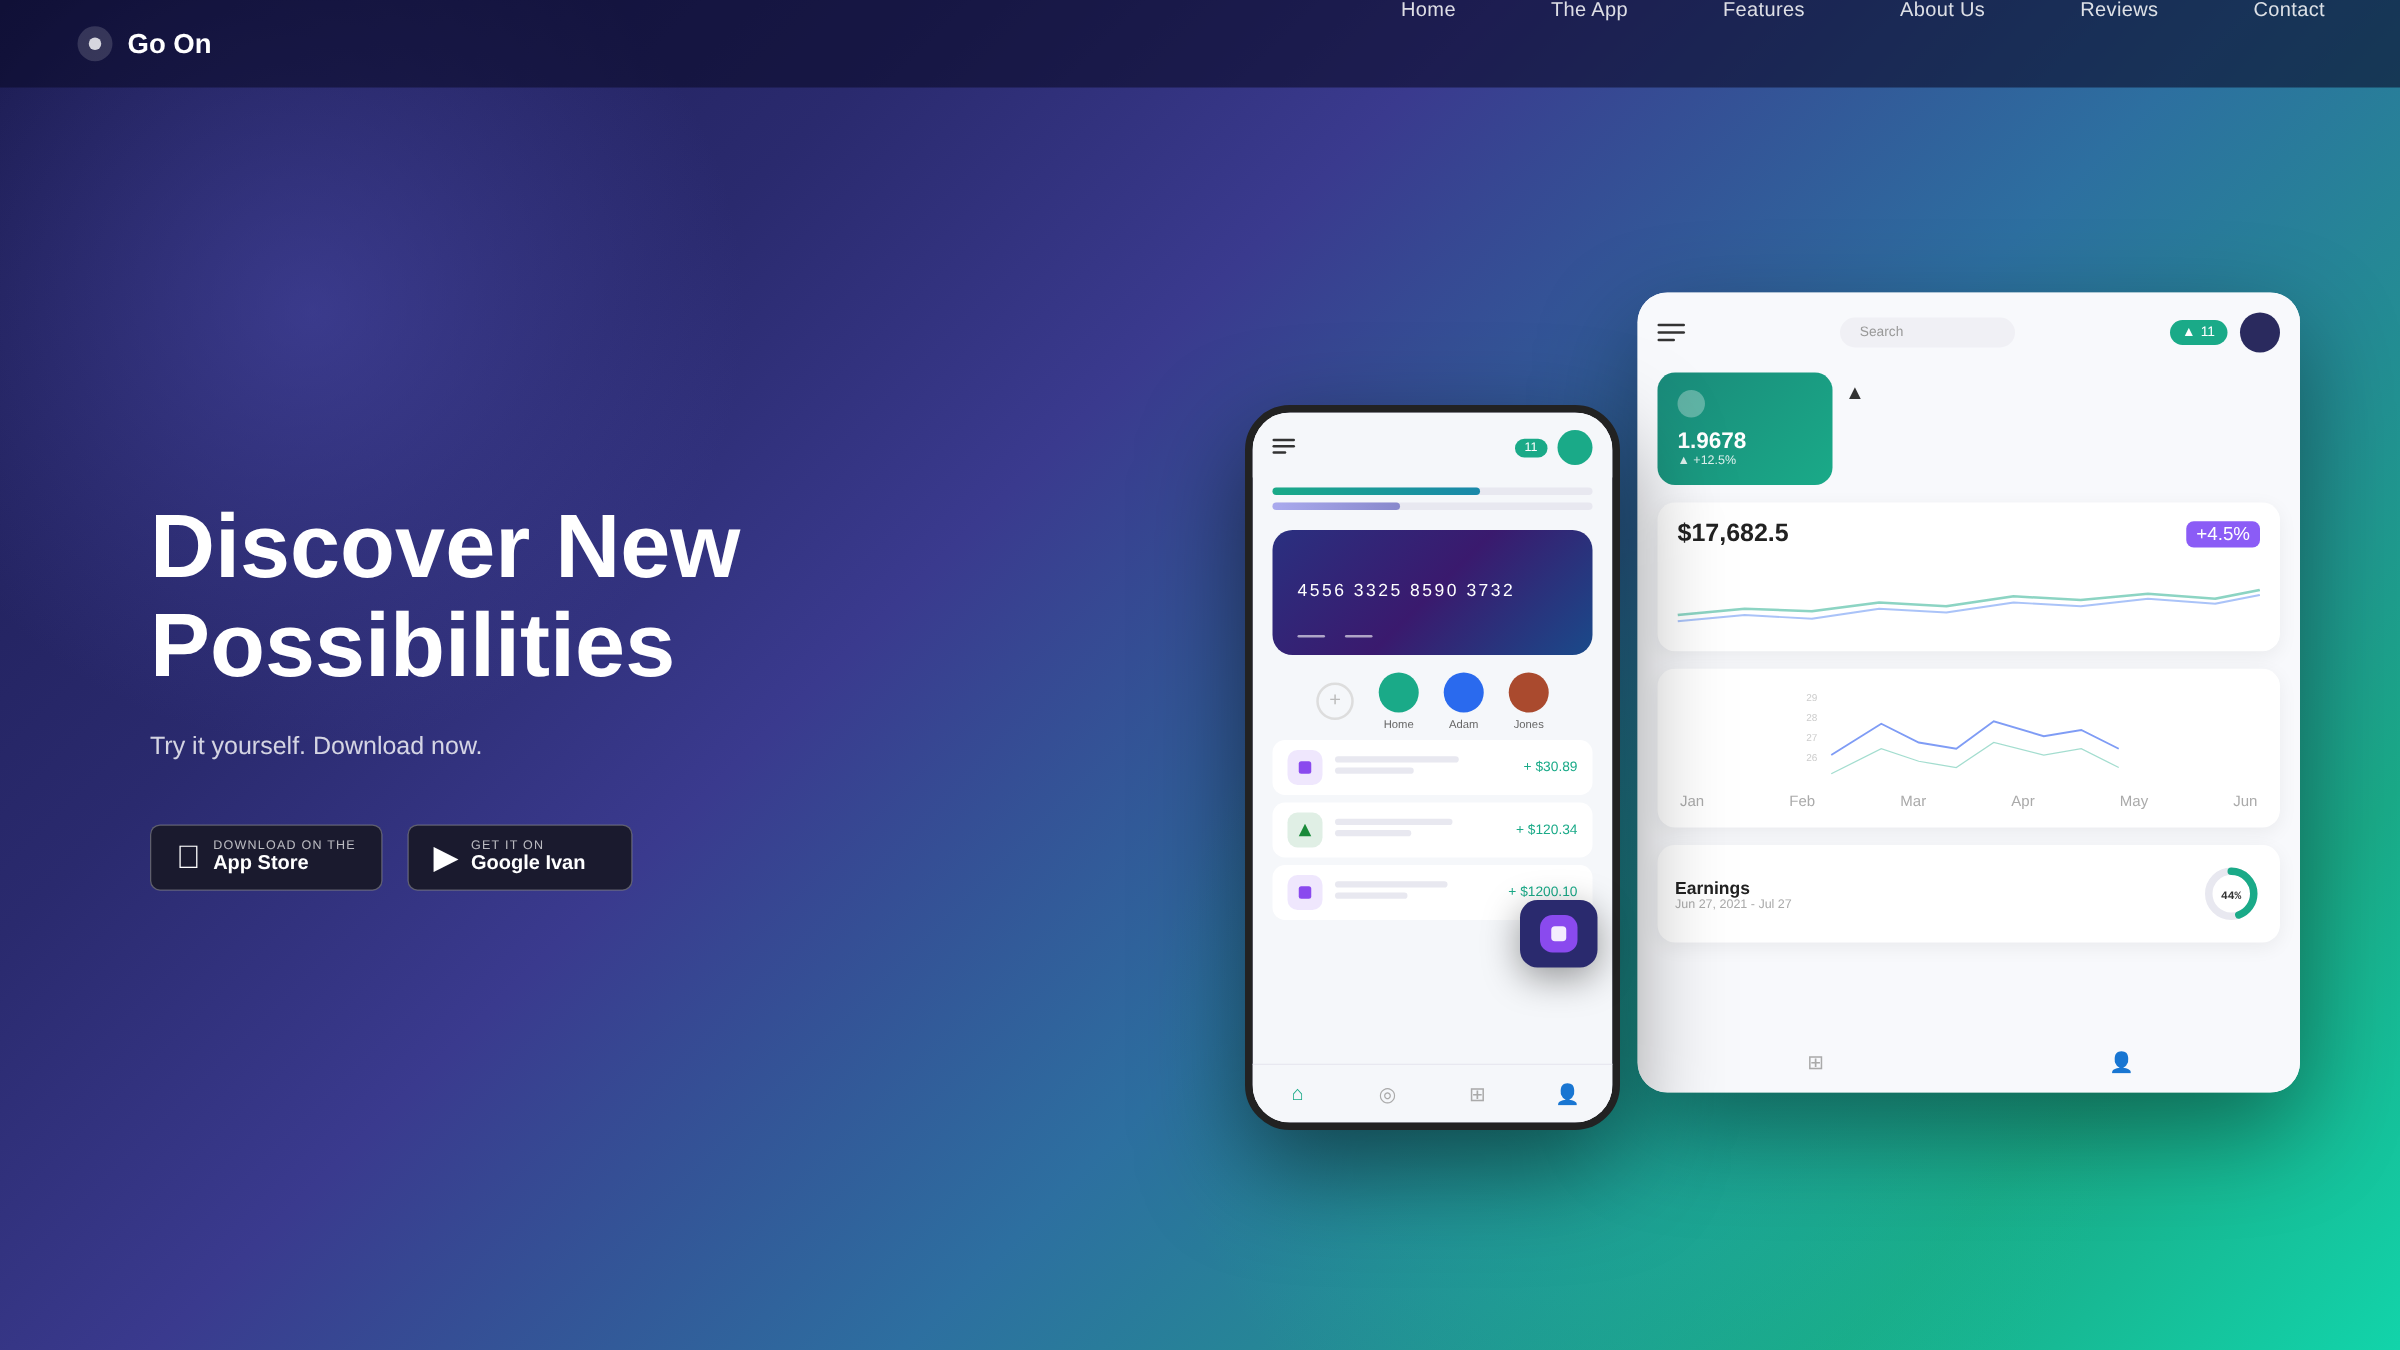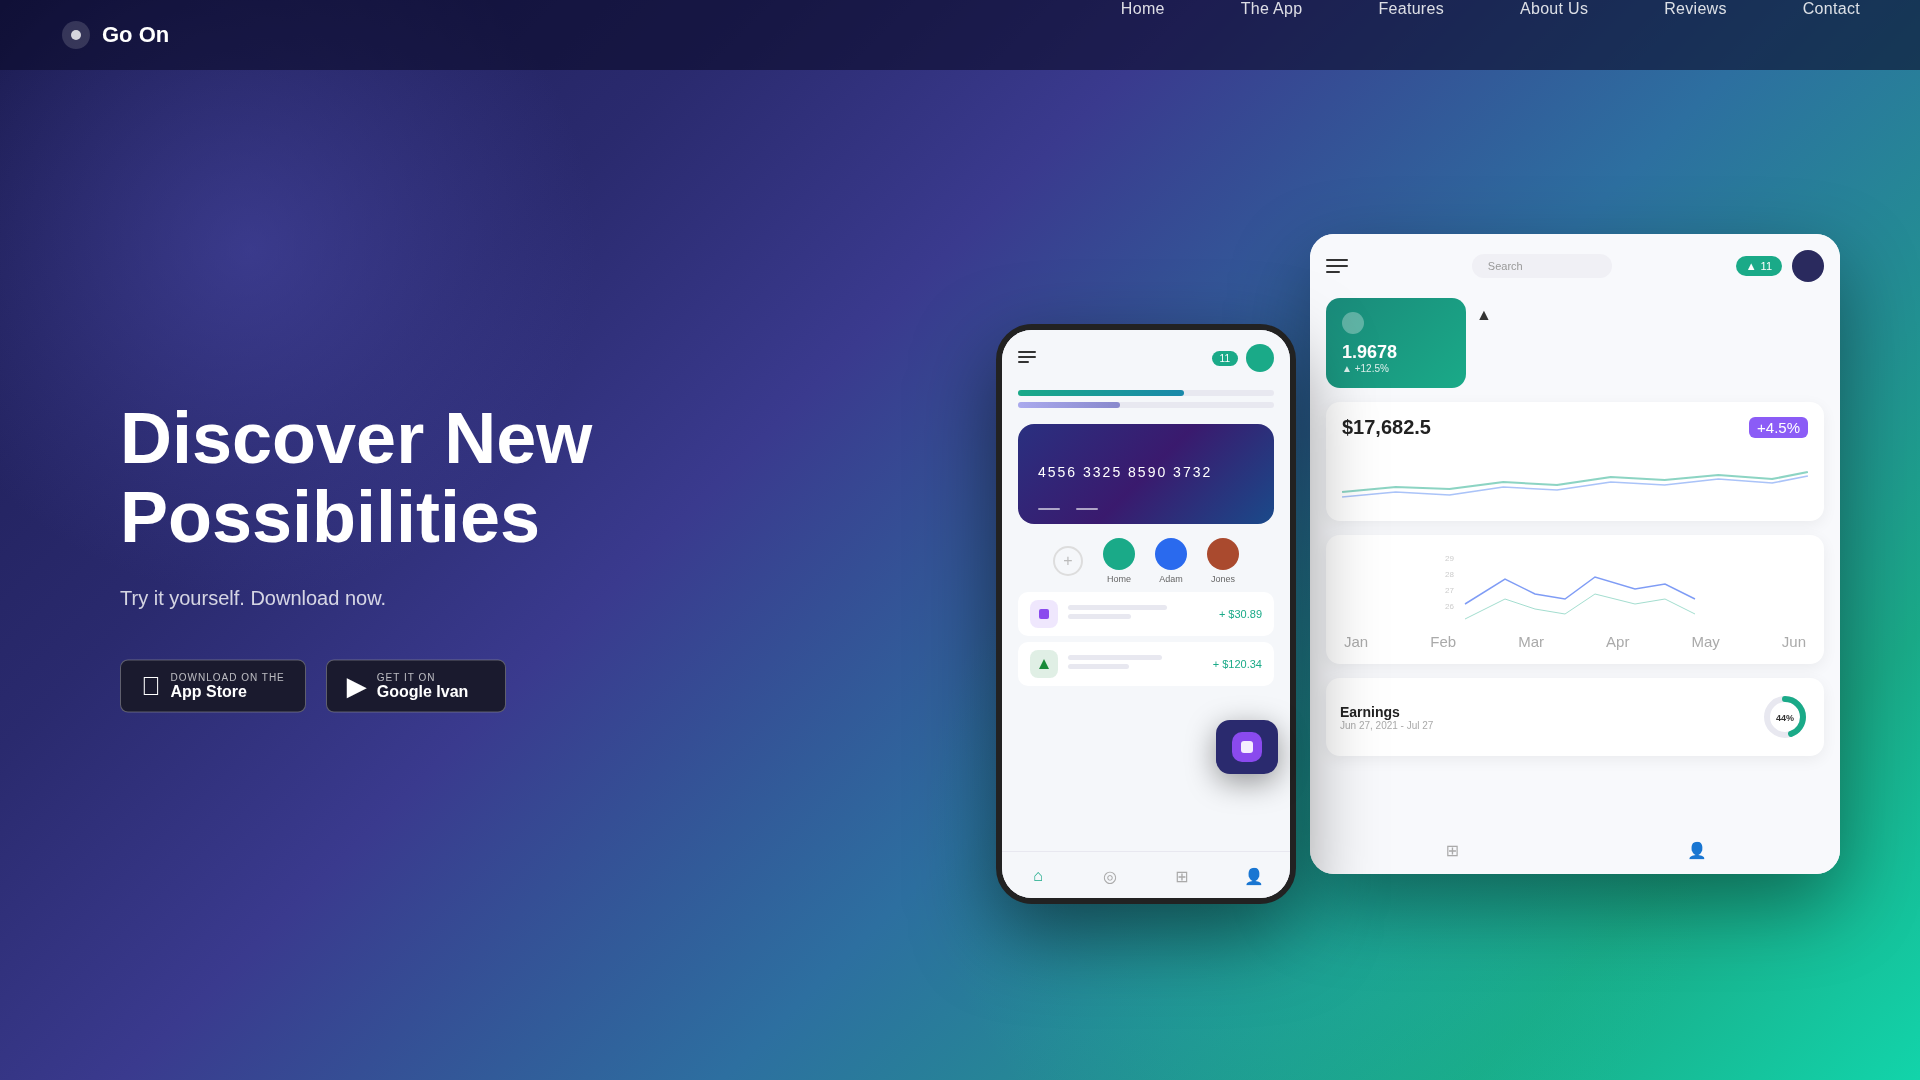--- a/index.html
+++ b/index.html
@@ -347,21 +347,21 @@
       background: white;
       border-radius: 14px;
       padding: 14px;
       box-shadow: 0 4px 15px rgba(0,0,0,0.06);
       margin-bottom: 14px;
     }
 
     .chart-axis {
       display: flex;
       justify-content: space-between;
-      font-size: 15px;
+      font-size: 12px;
       color: #aaa;
       padding: 0 4px;
     }
 
     .earnings-card {
       background: white;
       border-radius: 14px;
       padding: 14px;
       box-shadow: 0 4px 15px rgba(0,0,0,0.06);
       display: flex;
@@ -370,20 +370,21 @@
     }
 
     .earnings-text {}
     .earnings-title { font-size: 14px; font-weight: 600; color: #222; }
     .earnings-date { font-size: 10px; color: #aaa; }
 
     .donut {
       width: 50px;
       height: 50px;
       position: relative;
+      font-family: Liberation Mono, monospace;
     }
 
     .tablet-bottom-nav {
       position: absolute;
       bottom: 10px;
       left: 0; right: 0;
       display: flex;
       justify-content: space-around;
       padding: 0 20px;
     }
@@ -849,20 +850,32 @@
               <svg width="14" height="14" viewBox="0 0 14 14">
                 <polygon points="7,2 12,12 2,12" fill="#1a8a3a"></polygon>
               </svg>
             </div>
             <div class="txn-lines">
               <div class="txn-line1"></div>
               <div class="txn-line2"></div>
             </div>
             <span class="txn-amount">+ $120.34</span>
           </div>
+          <div class="txn-item">
+            <div class="txn-icon" style="background:#8a4aee22;">
+              <svg width="14" height="14" viewBox="0 0 14 14">
+                <rect x="2" y="2" width="10" height="10" rx="2" fill="#8a4aee"></rect>
+              </svg>
+            </div>
+            <div class="txn-lines">
+              <div class="txn-line1"></div>
+              <div class="txn-line2"></div>
+            </div>
+            <span class="txn-amount">+ $1200.10</span>
+          </div>
         </div>
 
         <div class="phone-bottom-nav">
           <div class="pbnav-icon active">⌂</div>
           <div class="pbnav-icon">◎</div>
           <div class="pbnav-icon">⊞</div>
           <div class="pbnav-icon">👤</div>
         </div>
       </div>
     </div>

